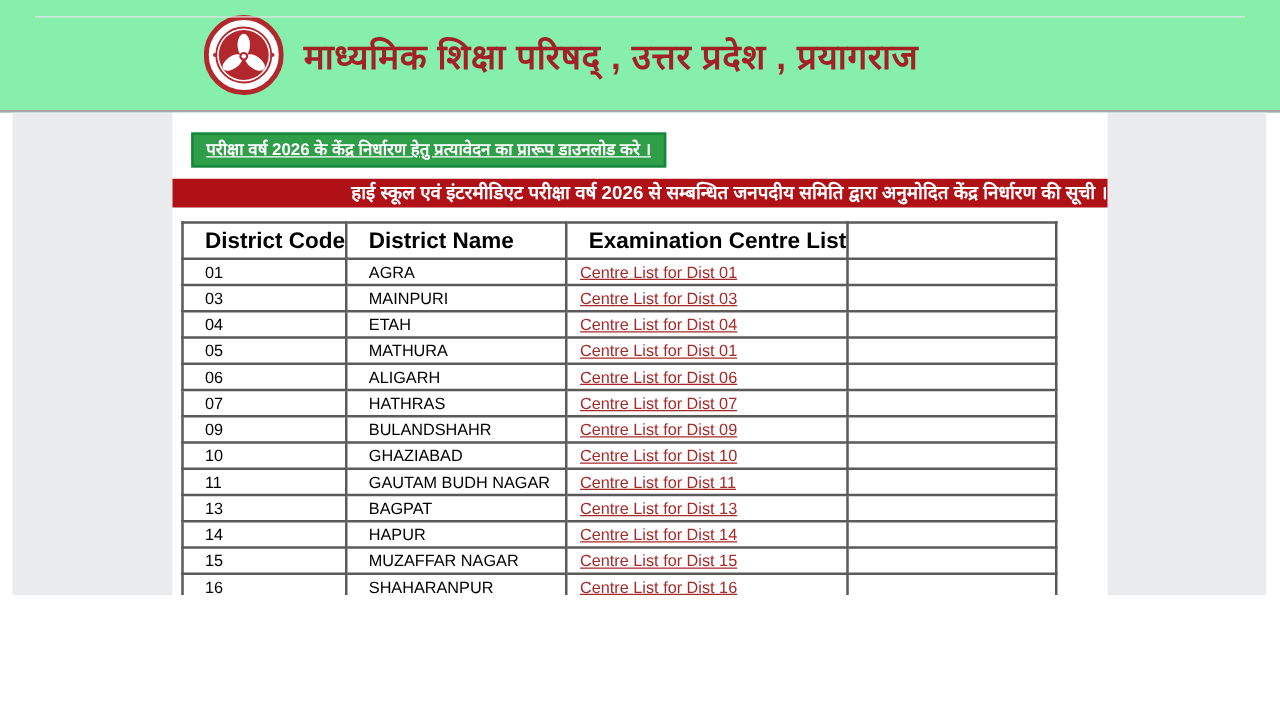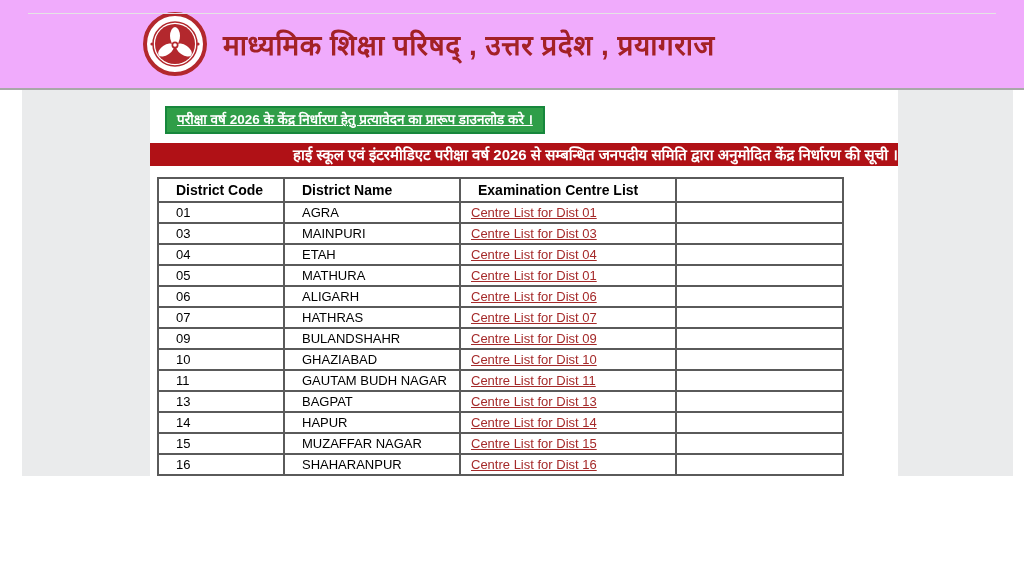--- a/index.html
+++ b/index.html
@@ -5,36 +5,36 @@
   html,body{margin:0;padding:0;}
   body{
     width:1024px;height:576px;overflow:hidden;background:#ffffff;
     font-family:"Liberation Sans",sans-serif;
     -webkit-font-smoothing:antialiased;
   }
   .viewport{position:relative;width:1024px;height:576px;overflow:hidden;}
 
   
   .site-header{
-    position:relative;height:88px;background:#f0abfc;
+    position:relative;height:88px;background:#86efac;
     border-bottom:2px solid #a8a8a8;
-    display:flex;align-items:center;
+    display:flex;align-items:center;padding-left:20px;
   }
   .site-header::before{
     content:"";position:absolute;top:13px;left:28px;right:28px;height:1px;background:#e4e4e4;
   }
   .logo{margin-left:143px;width:64px;height:64px;flex:0 0 auto;}
   .page-title{
     margin-left:16px;color:#a32126;font-size:28px;font-weight:bold;
     letter-spacing:.5px;white-space:nowrap;
   }
 
   
   .main{
-    background:#eaebec;margin:0 11px 0 22px;height:386px;overflow:hidden;position:relative;
+    background:#eaebec;margin:0 11px 0 10px;height:386px;overflow:hidden;position:relative;
   }
   .panel{
     background:#ffffff;margin-left:128px;width:748px;height:100%;
     box-sizing:border-box;padding-top:16px;
   }
 
   
   .buttons-row{display:flex;gap:27px;padding-left:15px;align-items:flex-start;}
   .green-btn{
     display:inline-block;background:#2f9e48;border:2px solid #17873c;
@@ -50,21 +50,21 @@
 
   
   table.district-table{
     border-collapse:collapse;margin:11px 0 0 7px;table-layout:fixed;
     background:#ffffff;
   }
   .district-table th,.district-table td{
     border:2px solid #5a5a5a;text-align:left;overflow:hidden;white-space:nowrap;
   }
   .district-table th{
-    font-size:14px;font-weight:bold;color:#000;padding:3px 0 3px 17px;height:16px;
+    font-size:18px;font-weight:bold;color:#000;padding:3px 0 3px 17px;height:16px;
   }
   .district-table td{
     font-size:13px;color:#000;padding:2px 0 2px 17px;height:15px;
   }
   .col-code{width:126px;}   
   .col-name{width:176px;}
   .col-list{width:216px;}
   .col-empty{width:167px;}
   td.link-cell{padding-left:10px;}
   .centre-link{color:#a52a2a;text-decoration:underline;cursor:pointer;}

